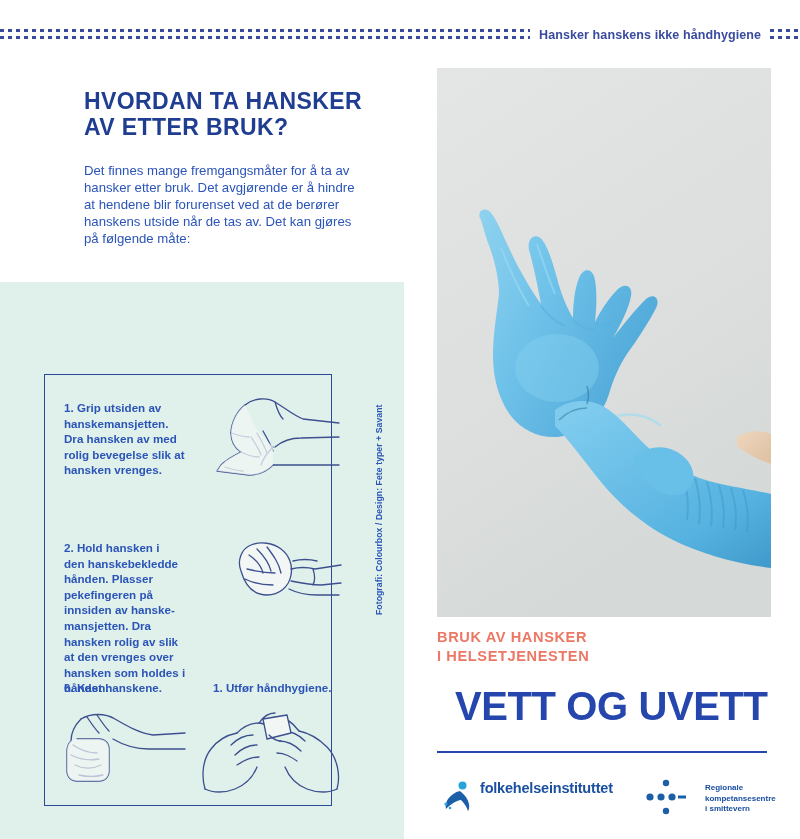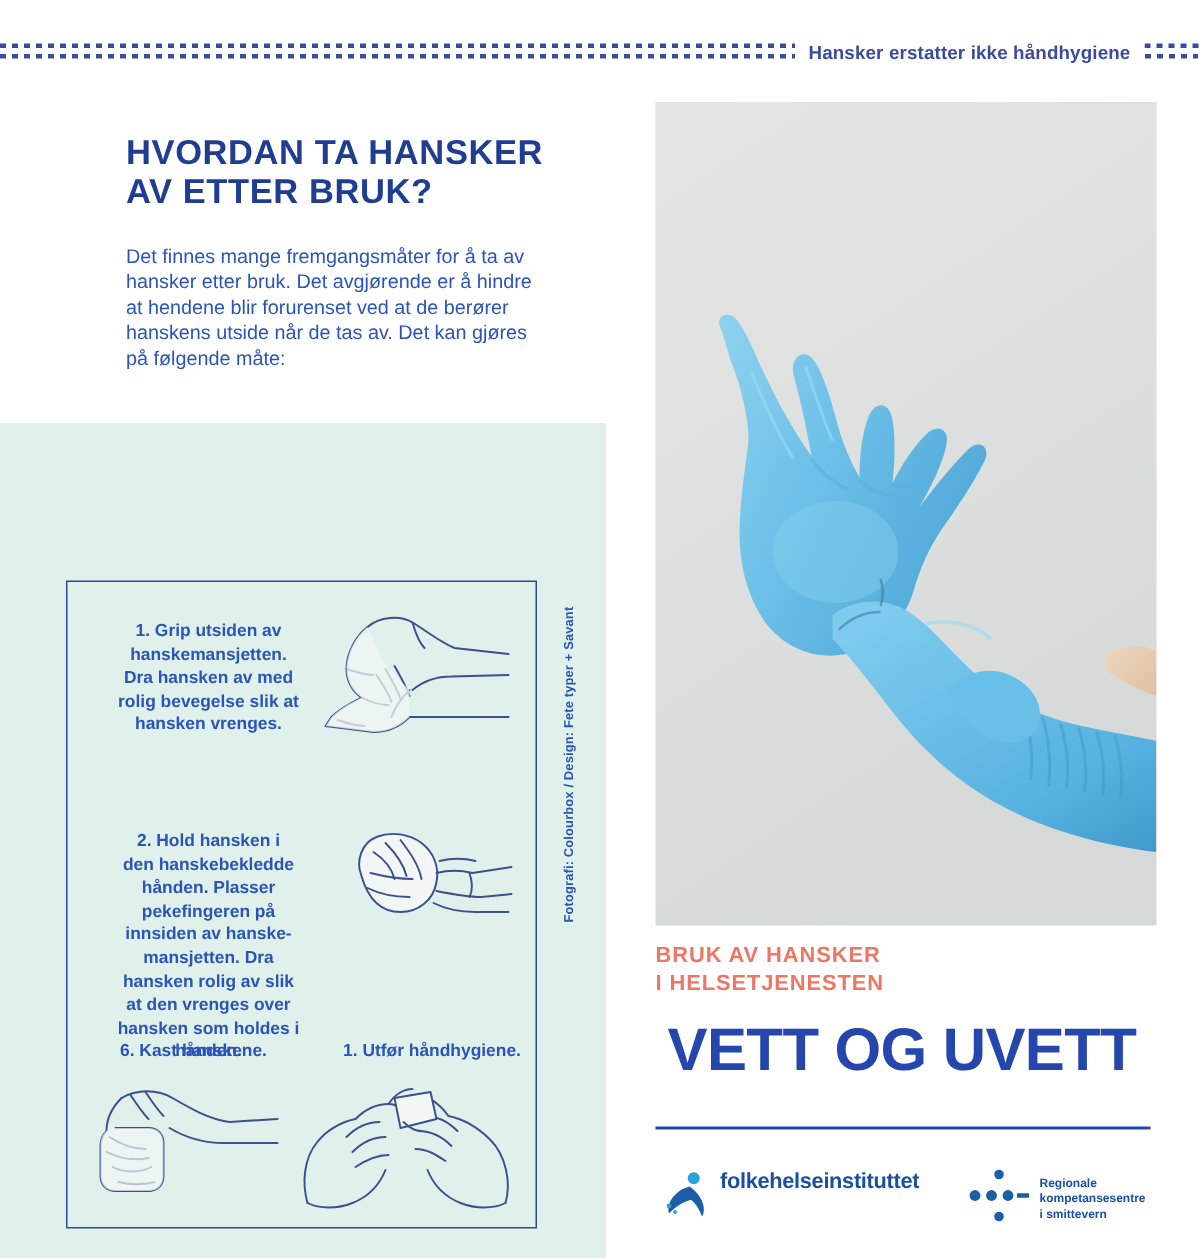--- a/index.html
+++ b/index.html
@@ -96,26 +96,25 @@
     position: absolute;
     left: 0;
     top: 222px;
     width: 404px;
     height: 557px;
     background: #e0f0ea;
   }
   .steps-box {
     position: absolute;
     left: 44px;
-    top: 105px;
-    width: 314px;
+    top: 92px;
+    width: 288px;
     height: 432px;
     border: 1.5px solid #2c4a9a;
     box-sizing: border-box;
-    text-align: center;
   }
   .step-block {
     position: absolute;
     color: #2a54b8;
     font-size: 11.6px;
     font-weight: bold;
     line-height: 15.6px;
     white-space: pre-line;
   }
   .step1 { left: 19px; top: 25px; width: 150px; }
@@ -179,21 +178,21 @@
     letter-spacing: 0.6px;
     white-space: pre-line;
     margin: 0 0 12px 0;
   }
   .big-title {
     color: #2546ad;
     font-size: 40px;
     font-weight: bold;
     letter-spacing: -0.4px;
     line-height: 44px;
-    margin: 8px;
+    margin: 18px;
     white-space: nowrap;
   }
   .rule {
     position: absolute;
     left: 33px;
     top: 751px;
     width: 330px;
     height: 2px;
     background: #2546ad;
   }
@@ -220,36 +219,36 @@
     font-weight: bold;
     letter-spacing: -0.2px;
     white-space: nowrap;
   }
   .logo-rks {
     position: absolute;
     left: 208px;
     top: 0px;
     display: flex;
     align-items: center;
-    gap: 4px;
+    gap: 16px;
   }
   .logo-rks-text {
     color: #1b4fa0;
     font-size: 8px;
     font-weight: bold;
     line-height: 10.5px;
     white-space: pre-line;
   }
 </style>
 </head>
 <body>
 
 <div class="header">
   <div class="dash-run dash-left"></div>
-  <div class="header-tagline">Hansker erstatter
+  <div class="header-tagline">Hansker hanskens
 ikke håndhygiene</div>
   <div class="dash-run dash-right"></div>
 </div>
 
 <div class="left-col">
 
   <div class="intro">
     <h1 class="main-heading">HVORDAN TA HANSKER
 AV ETTER BRUK?</h1>
     <p class="intro-body">Det finnes mange fremgangsmåter for å ta av

